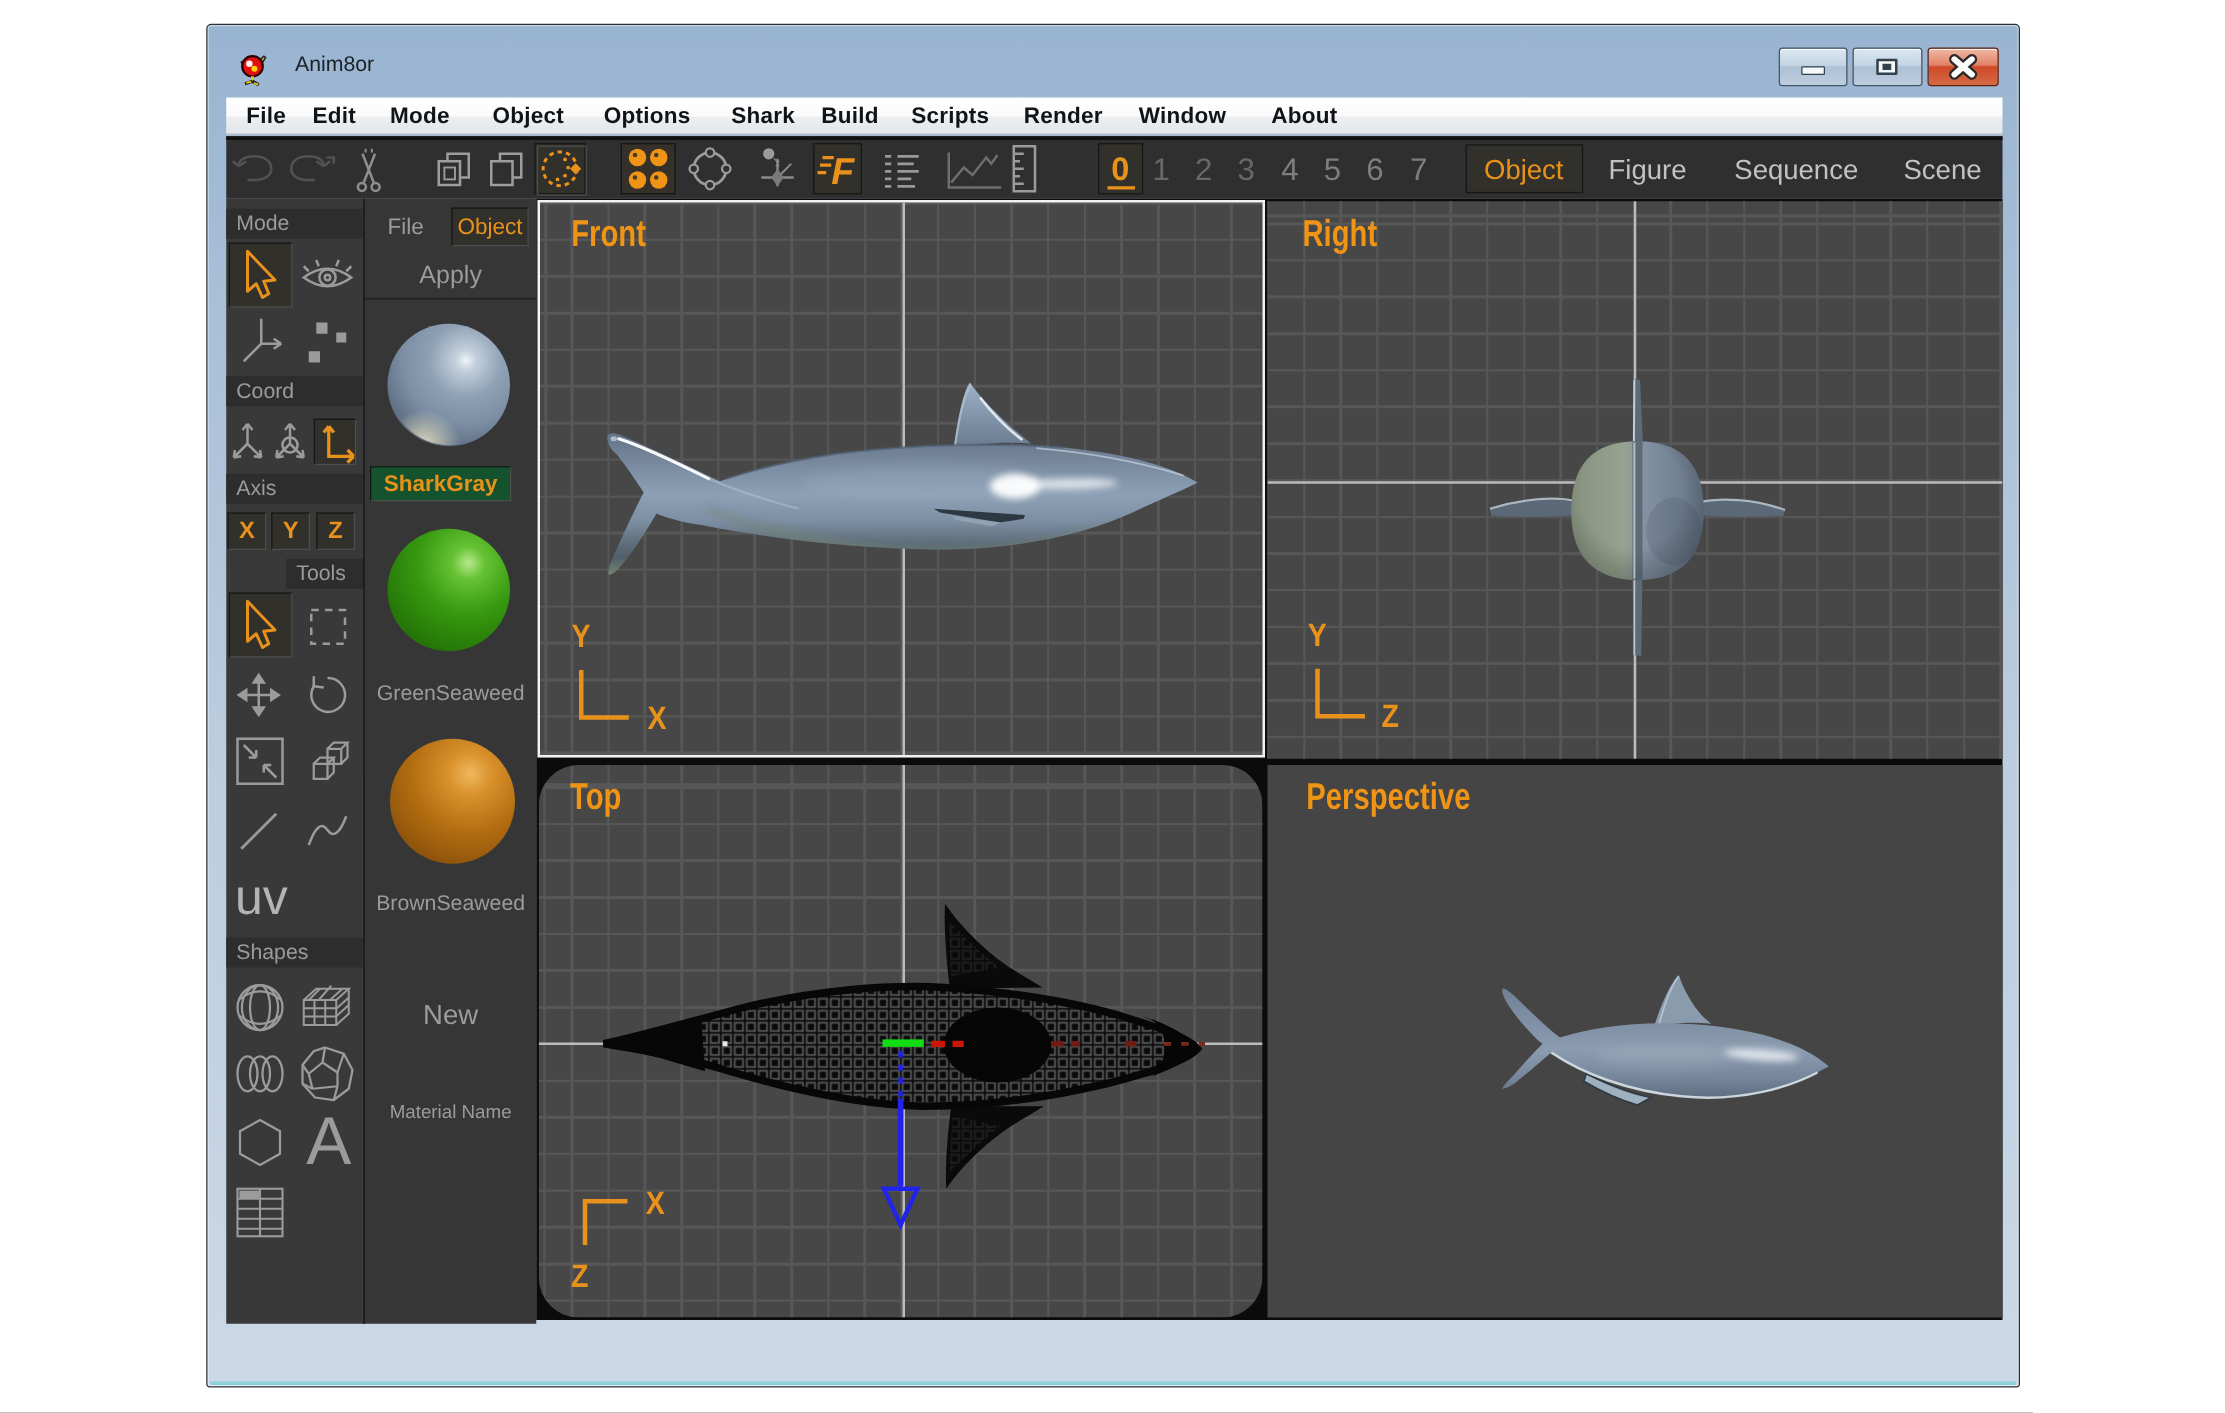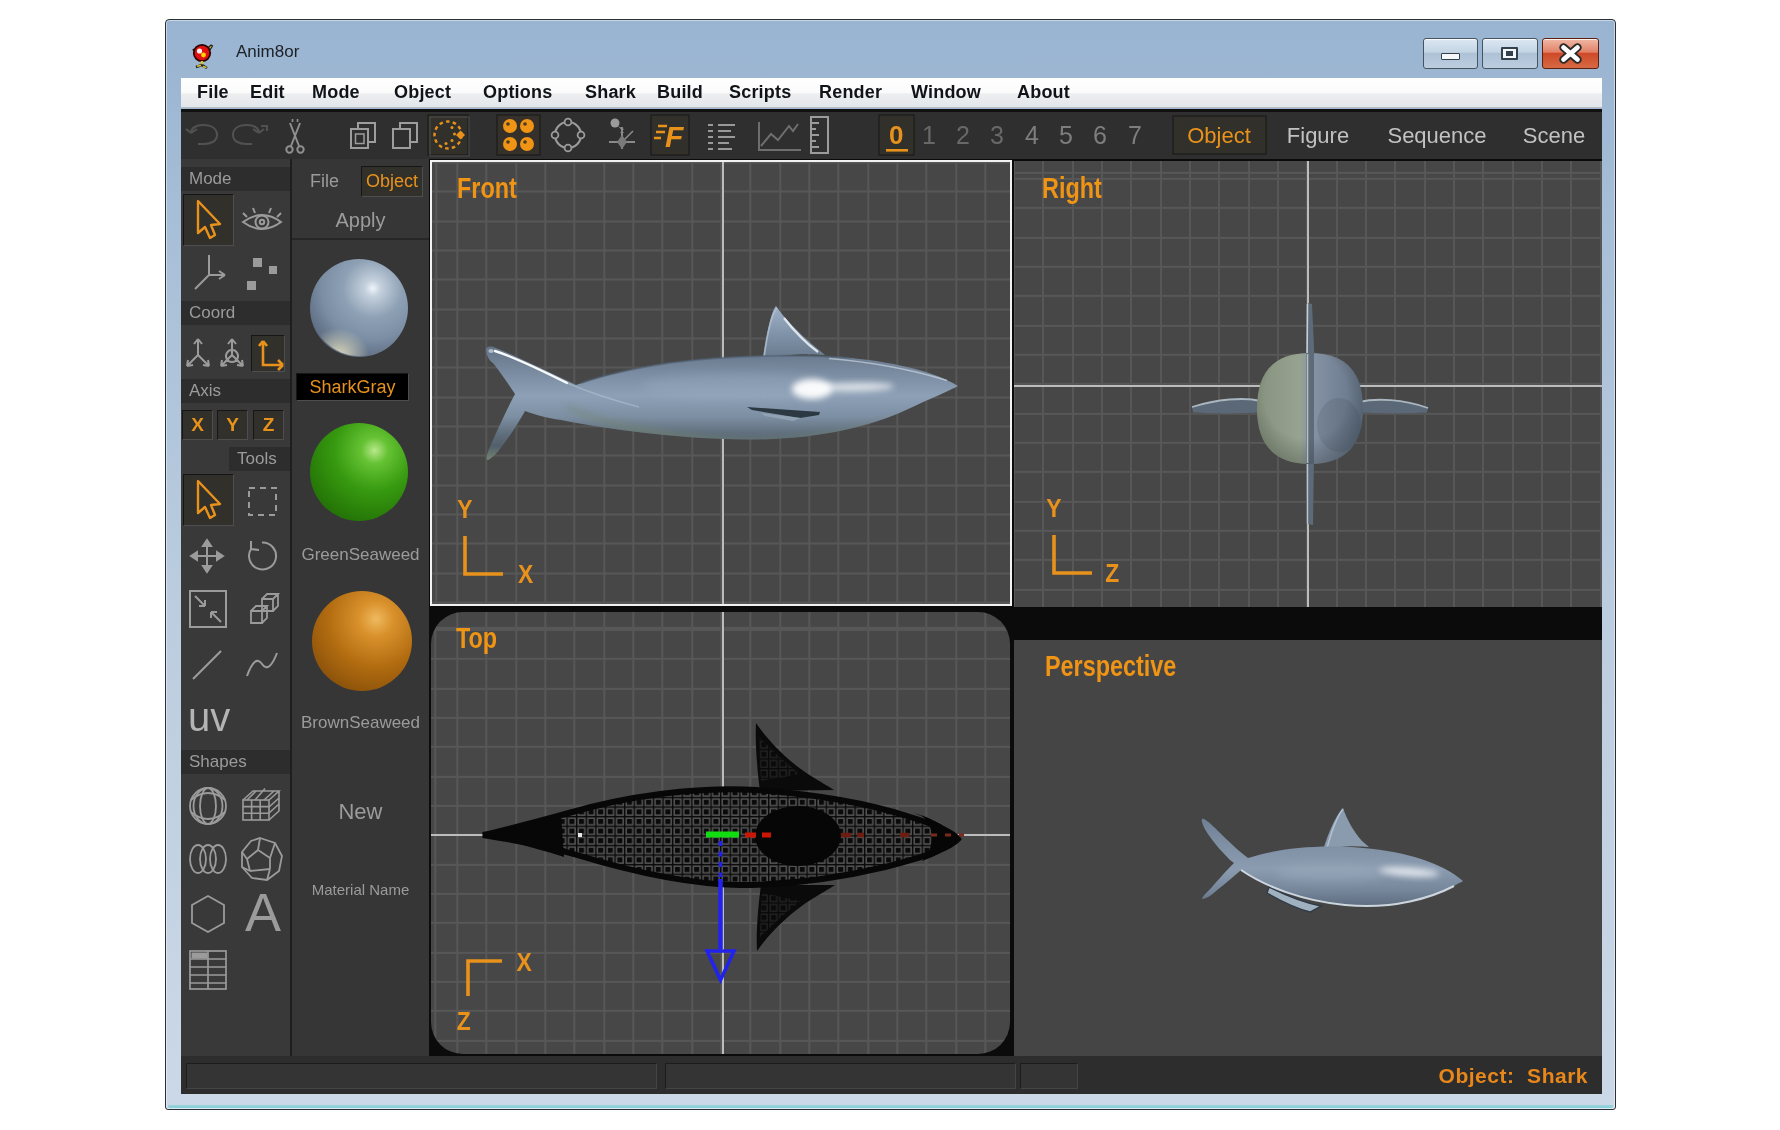--- a/index.html
+++ b/index.html
@@ -312,21 +312,21 @@
  </div>
  <div id="matpanel">
   <div class="gtxt" style="position:absolute;left:18px;top:12px;font-size:18px;">File</div>
   <div class="sbtn otxt" style="left:69px;top:7px;width:62px;height:31px;font-size:18px;text-align:center;line-height:29px;">Object</div>
   <div class="gtxt" style="position:absolute;left:0;top:50px;width:100%;text-align:center;font-size:20px;">Apply</div>
   <div style="position:absolute;left:0;top:79px;width:100%;height:2px;background:#262626;"></div>
   <div class="sphere" style="position:absolute;left:18px;top:100px;width:98px;height:98px;border-radius:50%;
     background:radial-gradient(circle at 64% 30%, #eef4f9 0%, #c3cfdc 9%, #8da0b4 32%, #7b8ea4 55%, #5c6b80 78%, #47566a 100%);"></div>
   <div style="position:absolute;left:20px;top:135px;width:94px;height:62px;border-radius:0 0 47px 47px;
     background:radial-gradient(ellipse at 28% 100%, rgba(238,232,196,.9) 0%, rgba(235,228,190,0) 32%);"></div>
-  <div class="sbtn" style="left:4px;top:214px;width:113px;height:28px;background:#000000;text-align:center;">
+  <div class="sbtn" style="left:4px;top:214px;width:113px;height:28px;background:#14532d;text-align:center;font-weight:bold;">
     <span class="otxt" style="font-size:18px;line-height:26px;">SharkGray</span></div>
   <div class="sphere" style="position:absolute;left:18px;top:264px;width:98px;height:98px;border-radius:50%;
     background:radial-gradient(circle at 66% 28%, #b8e88c 0%, #65c233 14%, #379a10 42%, #277a08 72%, #1b5a05 100%);"></div>
   <div class="gtxt" style="position:absolute;left:0;top:386px;width:100%;text-align:center;font-size:17px;">GreenSeaweed</div>
   <div class="sphere" style="position:absolute;left:20px;top:432px;width:100px;height:100px;border-radius:50%;
     background:radial-gradient(circle at 64% 28%, #efb95f 0%, #d9912c 18%, #b26c10 50%, #8e540b 78%, #6e4107 100%);"></div>
   <div class="gtxt" style="position:absolute;left:0;top:554px;width:100%;text-align:center;font-size:17px;">BrownSeaweed</div>
   <div class="gtxt" style="position:absolute;left:0;top:640px;width:100%;text-align:center;font-size:22px;">New</div>
   <div class="gtxt" style="position:absolute;left:0;top:722px;width:100%;text-align:center;font-size:15px;">Material Name</div>
  </div>
@@ -490,21 +490,21 @@
     <div class="vplabel">Top</div>
     <svg style="position:absolute;left:24px;top:332px;width:130px;height:110px" viewBox="0 0 130 110">
       <path d="M13 52 L13 17 L47 17" stroke="#e8921c" stroke-width="3.6" fill="none"></path>
       <g fill="#e8921c" font-size="26" font-weight="bold" transform="scale(.88 1)">
        <text x="70" y="27">X</text>
             <text x="2" y="86">Z</text>
       </g>
     </svg>
   </div>
 
-  <div class="vp" id="vp-persp" style="left:585px;top:453px;width:588px;height:442px;background:#454545;margin-top:28px;">
+  <div class="vp" id="vp-persp" style="left:585px;top:453px;width:588px;height:442px;background:#454545;">
     <svg style="position:absolute;left:0;top:0;width:588px;height:442px" viewBox="1013 611 588 442">
      <defs>
       <linearGradient id="psh" x1="0" y1="778" x2="0" y2="890" gradientUnits="userSpaceOnUse">
        <stop offset="0" stop-color="#68788c"></stop>
               <stop offset="0.3" stop-color="#7e8ea2"></stop>
        <stop offset="0.55" stop-color="#8c9cb0"></stop>
               <stop offset="0.75" stop-color="#75859a"></stop>
        <stop offset="0.9" stop-color="#5c6a7c"></stop>
               <stop offset="1" stop-color="#4e5a6a"></stop>
       </linearGradient>
@@ -522,20 +522,14 @@
      <path d="M1268 858 C1286 867 1304 874 1320 877 L1309 883 C1294 879 1278 871 1266 864 Z" fill="#9fb0bf" stroke="#2e3a46" stroke-width="1.4"></path>
 
      <path d="M1240 841 C1265 858 1302 872 1344 876 C1393 881 1432 868 1453 857" stroke="#d9e2ea" stroke-width="2" fill="none" opacity=".9"></path>
 
      <ellipse cx="1408" cy="843" rx="30" ry="4.5" fill="#f2f6fa" opacity=".8" filter="url(#bl3)" transform="rotate(4 1408 843)"></ellipse>
      <ellipse cx="1330" cy="844" rx="55" ry="9" fill="#a9bac9" opacity=".3" filter="url(#bl5)"></ellipse>
     </svg>
     <div class="vplabel" style="left:31px;top:11px;">Perspective</div>
   </div>
  </div>
- <div id="statusbar">
-   <div class="sfield" style="left:5px;width:471px"></div>
-   <div class="sfield" style="left:484px;width:351px"></div>
-   <div class="sfield" style="left:839px;width:58px"></div>
-   <div id="obshark">Object:&nbsp; Shark</div>
- </div>
  <div id="botedge"></div>
 </div>
 
 </body></html>

